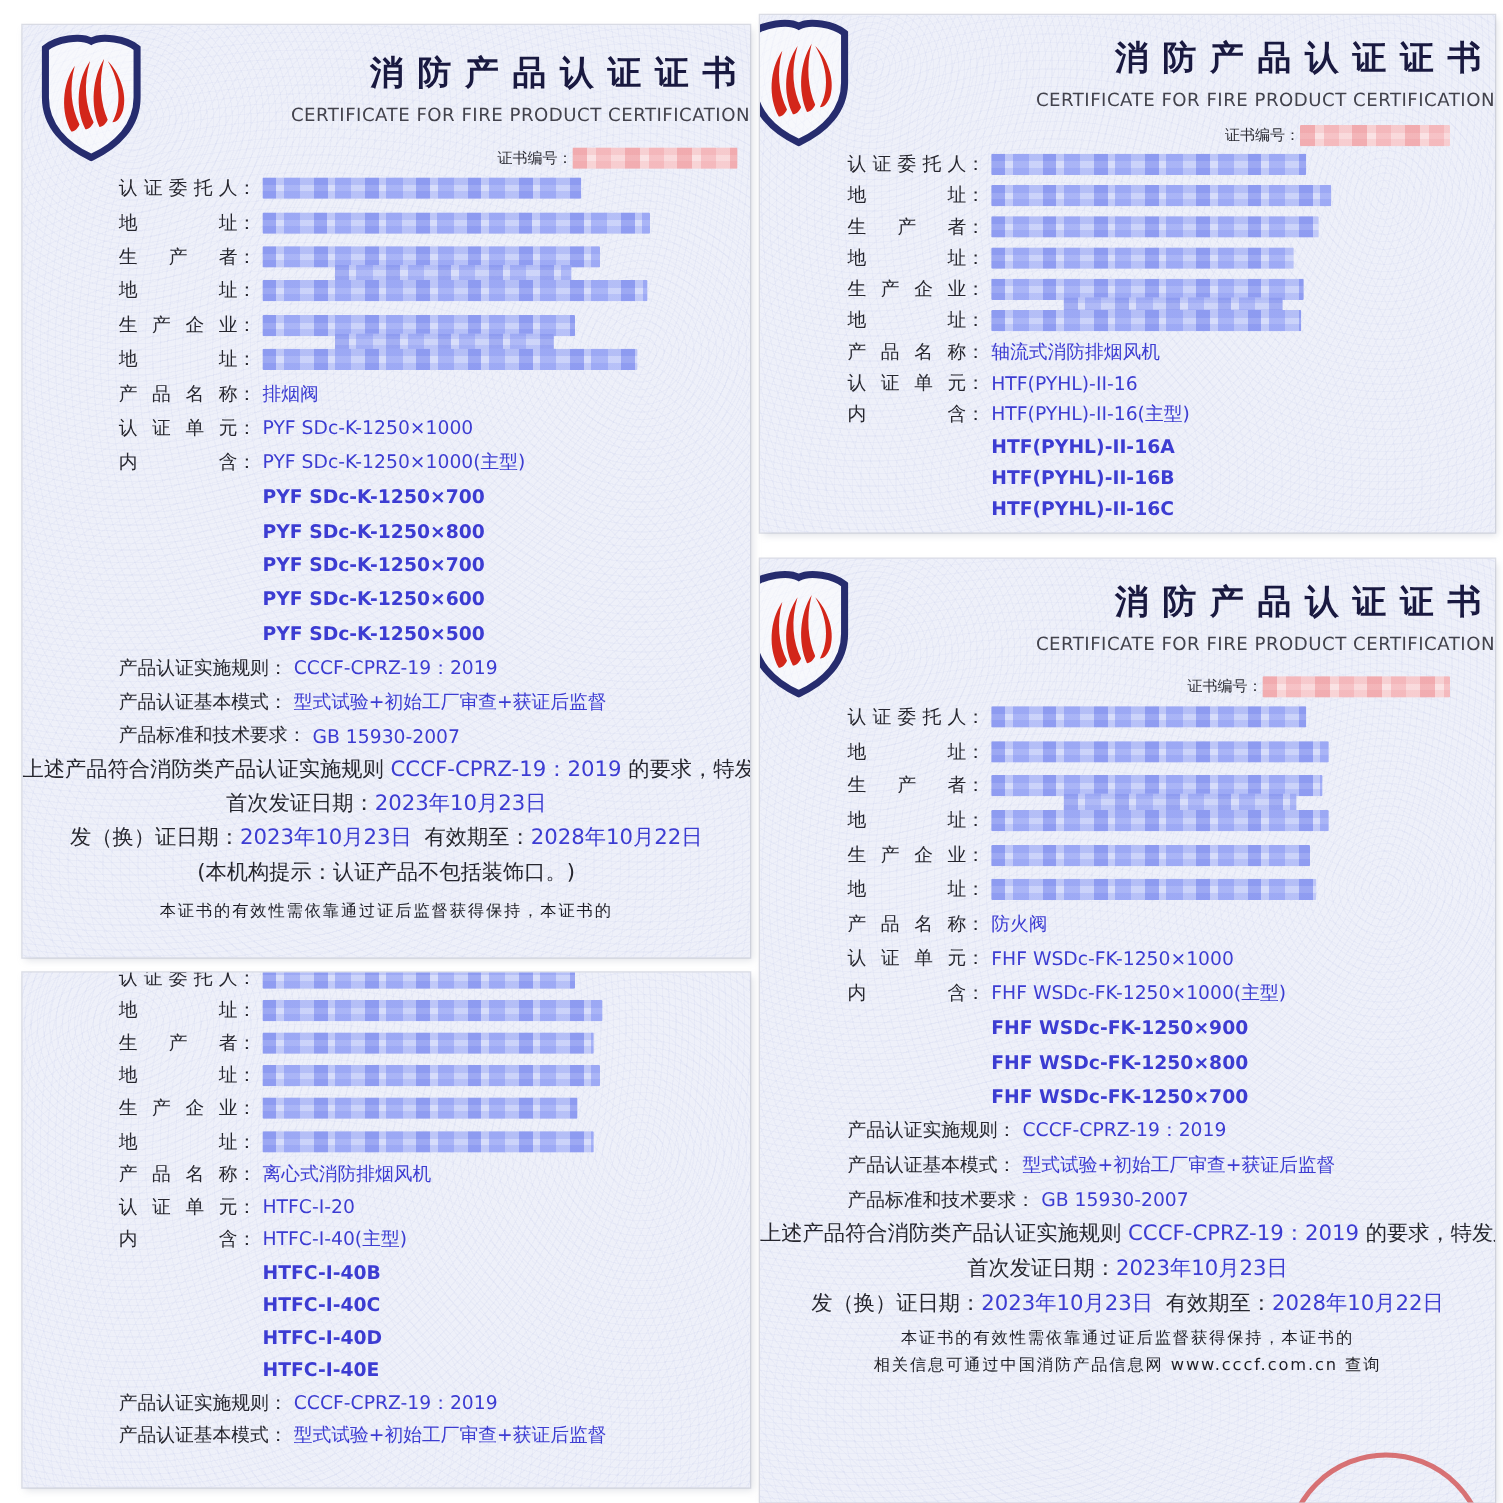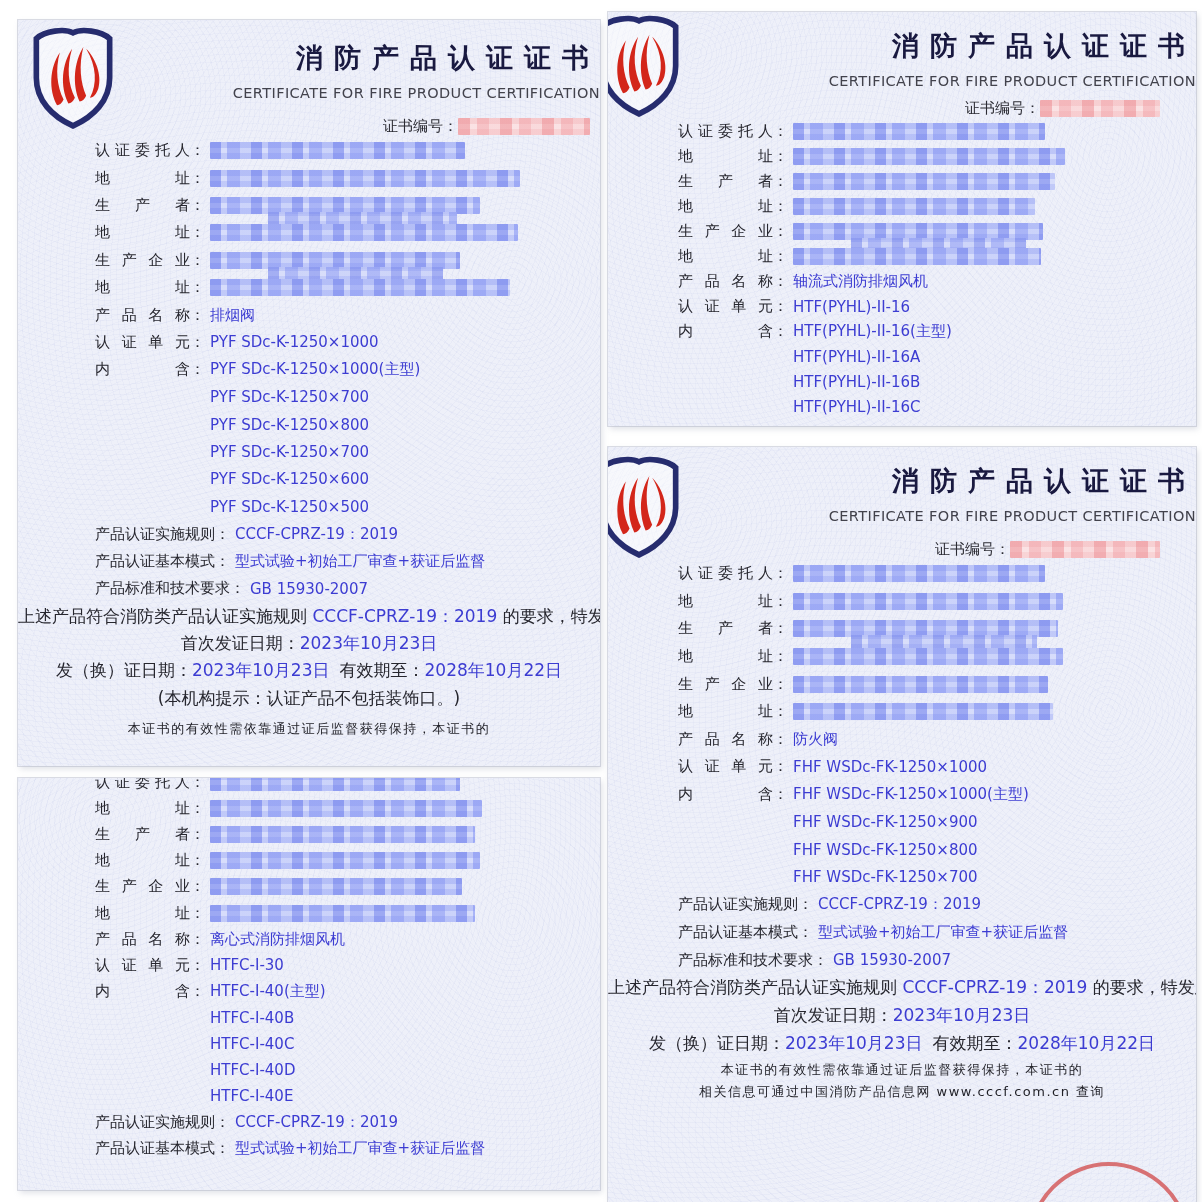--- a/index.html
+++ b/index.html
@@ -33,21 +33,21 @@
   .c4 .logo { left: -16px; top: 8px; }
   .title {
     font-size: 27px; letter-spacing: 11px; text-indent: 11px;
     color: #191940; font-weight: 600;
   }
   .subtitle { margin-top: 9px; font-size: 14.5px; color: #42424c; letter-spacing: .4px; }
 
   .certno { display: flex; justify-content: flex-end; align-items: center; margin-top: 14px; height: 22px; padding-right: 36px; }
   .c1 .certno { padding-right: 10px; }
   .c3 .certno { margin-top: 8px; }
-  .certno .lbl { font-size: 15px; color: #2b2b33; }
+  .certno .lbl { font-size: 12px; color: #2b2b33; }
 
   .redact {
     display: inline-block; height: 17px; border-radius: 1px;
     background-color: #c3ccf8;
     background-image:
       repeating-linear-gradient(90deg, rgba(108,124,236,.5) 0 11px, rgba(255,255,255,.18) 11px 17px, rgba(140,154,244,.55) 17px 30px, rgba(196,204,250,.25) 30px 41px),
       repeating-linear-gradient(0deg, rgba(150,162,246,.35) 0 6px, rgba(222,227,253,.4) 6px 11px, rgba(130,144,240,.3) 11px 17px);
   }
   .redact.pink {
     background-color: #f7d4d6;
@@ -70,21 +70,21 @@
   .c4 .row { height: 27.6px; }
 
   .flabel {
     display: inline-block; width: 95px;
     text-align: justify; text-align-last: justify;
     color: #26262e;
   }
   .flabel.wide { width: auto; text-align: left; text-align-last: auto; }
   .colon { color: #26262e; margin-right: 5px; }
   .fvalue { color: #3c3cd2; white-space: nowrap; }
-  .model-indent { margin-left: 115px; }
+  .model-indent { margin-left: 115px; font-weight: bold; }
 
   .center { text-align: center; font-size: 17px; color: #26262e; height: 27.4px; line-height: 27.4px; white-space: nowrap; }
   .c4 .center { height: 27.8px; line-height: 27.8px; }
   .center .blue { color: #3c3cd2; }
   .gap-valid { margin-left: 10px; }
 
   .footerline {
     text-align: center; font-size: 13px; font-weight: 400; color: #1f1f26;
     margin-top: 8px; letter-spacing: 1.5px; white-space: nowrap;
   }
@@ -233,21 +233,21 @@
         <span class="redact" style="width:265px"></span>
       </div>
     <div class="row">
         <span class="flabel">产品名称</span>
         <span class="colon">：</span>
         <span class="fvalue">离心式消防排烟风机</span>
       </div>
     <div class="row">
         <span class="flabel">认证单元</span>
         <span class="colon">：</span>
-        <span class="fvalue">HTFC-I-30</span>
+        <span class="fvalue">HTFC-I-20</span>
       </div>
     <div class="row">
         <span class="flabel">内含</span>
         <span class="colon">：</span>
         <span class="fvalue">HTFC-I-40(主型)</span>
       </div>
     <div class="row">
         <span class="fvalue model-indent">HTFC-I-40B</span>
       </div>
     <div class="row">

